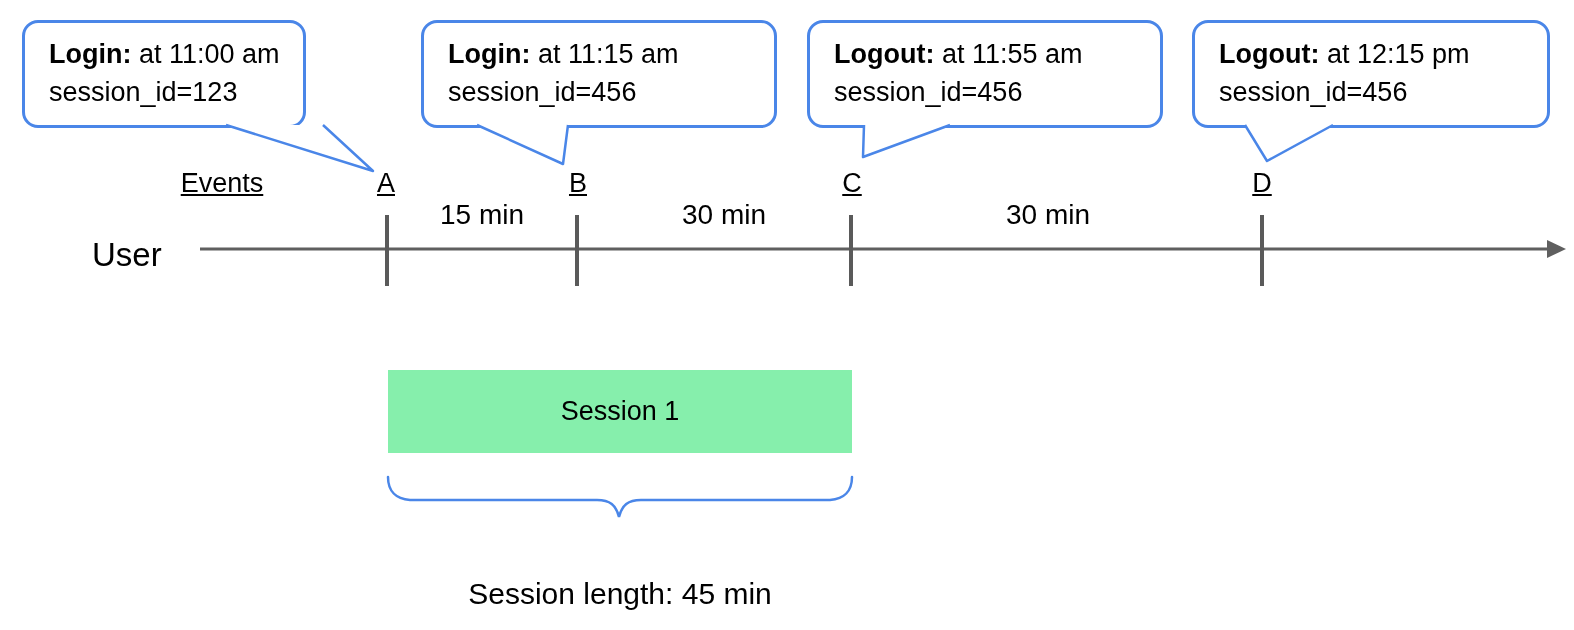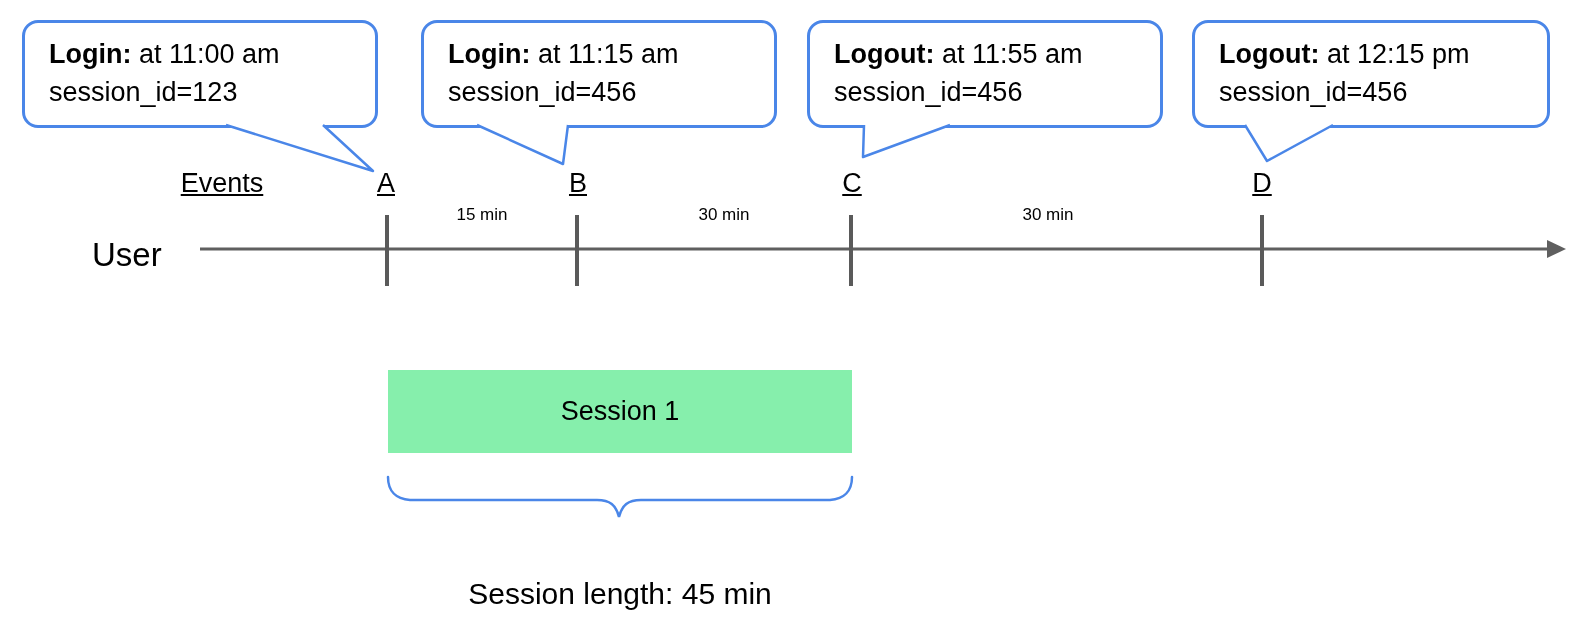--- a/index.html
+++ b/index.html
@@ -32,21 +32,21 @@
   
   svg.overlay {
     position: absolute;
     left: 0; top: 0;
     width: 1574px; height: 630px;
   }
   
   .lbl { position: absolute; white-space: nowrap; }
   .lbl.center { text-align: center; }
   .events-row { top: 167px; font-size: 27px; line-height: 32px; text-decoration: underline; }
-  .interval   { top: 201px; font-size: 17px; line-height: 28px; }
+  .interval   { top: 201px; font-size: 28px; line-height: 28px; }
   .user       { left: 92px; top: 237px; font-size: 33px; line-height: 36px; }
   
   .session-box {
     position: absolute;
     left: 388px; top: 370px;
     width: 464px; height: 83px;
     background: #86efac;
     display: flex;
     align-items: center;
     justify-content: center;
@@ -59,21 +59,21 @@
     text-align: center;
     font-size: 30px;
     line-height: 34px;
   }
 </style>
 </head>
 <body>
 
 <div class="canvas">
 
-  <div class="bubble" style="left:22px; width:356px;">
+  <div class="bubble" style="left:22px; width:284px;">
     <div><b>Login:</b><span> at 11:00 am</span></div>
     <div>session_id=123</div>
   </div>
 
   <div class="bubble" style="left:421px; width:356px;">
     <div><b>Login:</b><span> at 11:15 am</span></div>
     <div>session_id=456</div>
   </div>
 
   <div class="bubble" style="left:807px; width:356px;">

